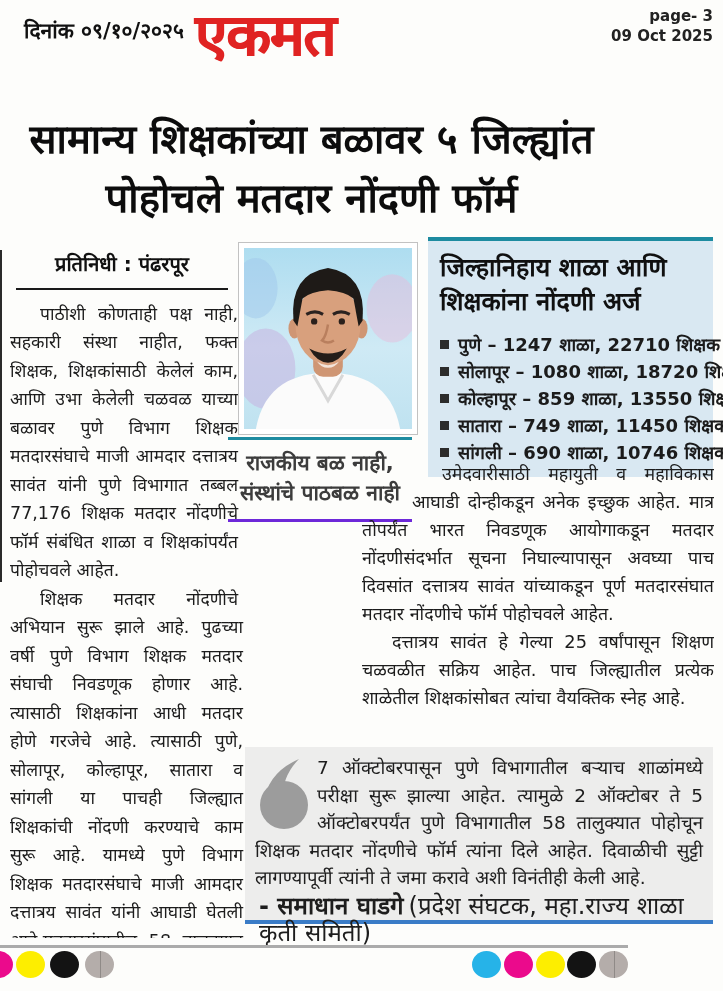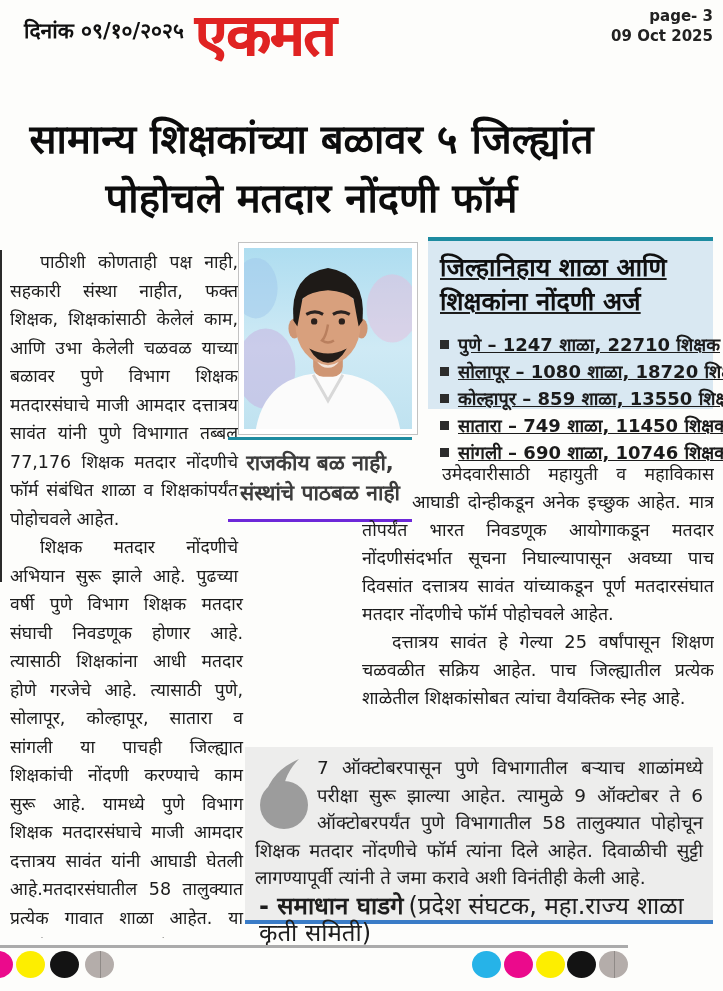--- a/index.html
+++ b/index.html
@@ -33,22 +33,22 @@
   
   .photo{position:absolute;left:238px;top:242px;width:180px;height:193px;margin:0;
          background:#fff;border:1px solid #c2c2c2;padding:5px;box-sizing:border-box;}
   .photo svg{display:block;width:100%;height:100%;}
   
   .caption{position:absolute;left:228px;top:437px;width:184px;
            border-top:3px solid #1d8ba0;border-bottom:3px solid #6d28d9;
            padding:8px 0 11px;text-align:center;
            font-size:21px;line-height:30px;font-weight:bold;color:#3c3c3c;}
   
-  .infobox{position:absolute;left:428px;top:237px;width:285px;height:172px;box-sizing:border-box;
-           background:#d9e8f2;border-top:4px solid #1d8ba0;padding:10px 12px;text-decoration:underline;}
+  .infobox{position:absolute;left:428px;top:237px;width:285px;height:240px;box-sizing:border-box;
+           background:#d9e8f2;border-top:4px solid #1d8ba0;padding:10px 12px;}
   .infobox-title{font-size:25px;line-height:34px;font-weight:bold;color:#101010;}
   .info-list{list-style:none;margin:12px 0 0;padding:0;}
   .info-item{font-size:18px;line-height:27px;font-weight:bold;color:#1b1b1b;white-space:nowrap;}
   .sq{display:inline-block;width:9px;height:9px;background:#2c2c2c;margin-right:9px;vertical-align:2px;}
   
   .right-col{position:absolute;left:362px;top:460px;width:352px;height:256px;overflow:hidden;
              font-size:17.8px;line-height:28px;text-align:justify;}
   .spacer.s3{float:left;width:50px;height:44px;}
   
   .quotebox{position:absolute;left:245px;top:747px;width:468px;height:177px;box-sizing:border-box;
@@ -77,20 +77,21 @@
     <div>09 Oct 2025</div>
   </div>
 
   <h1 class="headline">सामान्य शिक्षकांच्या बळावर ५ जिल्ह्यांत पोहोचले मतदार नोंदणी फॉर्म</h1>
 
   <div class="edge-rule"></div>
 
   <div class="left-col">
     <div class="spacer s1"></div>
     <div class="spacer s2"></div>
+    <div class="byline">प्रतिनिधी : पंढरपूर</div>
     <p class="body-p">पाठीशी कोणताही पक्ष नाही, सहकारी संस्था नाहीत, फक्त शिक्षक, शिक्षकांसाठी केलेलं काम, आणि उभा केलेली चळवळ याच्या बळावर पुणे विभाग शिक्षक मतदारसंघाचे माजी आमदार दत्तात्रय सावंत यांनी पुणे विभागात तब्बल 77,176 शिक्षक मतदार नोंदणीचे फॉर्म संबंधित शाळा व शिक्षकांपर्यंत पोहोचवले आहेत.</p>
     <p class="body-p">शिक्षक मतदार नोंदणीचे अभियान सुरू झाले आहे. पुढच्या वर्षी पुणे विभाग शिक्षक मतदार संघाची निवडणूक होणार आहे. त्यासाठी शिक्षकांना आधी मतदार होणे गरजेचे आहे. त्यासाठी पुणे, सोलापूर, कोल्हापूर, सातारा व सांगली या पाचही जिल्ह्यात शिक्षकांची नोंदणी करण्याचे काम सुरू आहे. यामध्ये पुणे विभाग शिक्षक मतदारसंघाचे माजी आमदार दत्तात्रय सावंत यांनी आघाडी घेतली आहे.मतदारसंघातील 58 तालुक्यात प्रत्येक गावात शाळा आहेत. या शाळांवर जाऊन त्यांना मतदार नोंदणीचे फॉर्म , मार्गदर्शन सावंत यांच्या सहकाऱ्यांनी केले आहे.</p>
 
   </div>
 
   <figure class="photo">
     <svg viewBox="0 0 170 180" preserveAspectRatio="none">
       <defs>
         <linearGradient id="bgg" x1="0" y1="0" x2="0" y2="1">
           <stop offset="0" stop-color="#aeddf0"></stop>
@@ -149,21 +150,21 @@
     <div class="spacer s3"></div>
     <p class="body-p">उमेदवारीसाठी महायुती व महाविकास आघाडी दोन्हीकडून अनेक इच्छुक आहेत. मात्र तोपर्यंत भारत निवडणूक आयोगाकडून मतदार नोंदणीसंदर्भात सूचना निघाल्यापासून अवघ्या पाच दिवसांत दत्तात्रय सावंत यांच्याकडून पूर्ण मतदारसंघात मतदार नोंदणीचे फॉर्म पोहोचवले आहेत.</p>
     <p class="body-p">दत्तात्रय सावंत हे गेल्या 25 वर्षांपासून शिक्षण चळवळीत सक्रिय आहेत. पाच जिल्ह्यातील प्रत्येक शाळेतील शिक्षकांसोबत त्यांचा वैयक्तिक स्नेह आहे.</p>
   </div>
 
   <div class="quotebox">
     <svg class="qmark" viewBox="0 0 54 74">
       <path d="M44 2 Q12 16 9 46 L28 52 Q24 22 44 2 Z" fill="#9c9c9c"></path>
       <circle cx="29" cy="48" r="24" fill="#9c9c9c"></circle>
     </svg>
-    <p class="qtext">7 ऑक्टोबरपासून पुणे विभागातील बऱ्याच शाळांमध्ये परीक्षा सुरू झाल्या आहेत. त्यामुळे 9 ऑक्टोबर ते 6 ऑक्टोबरपर्यंत पुणे विभागातील 58 तालुक्यात पोहोचून शिक्षक मतदार नोंदणीचे फॉर्म त्यांना दिले आहेत. दिवाळीची सुट्टी लागण्यापूर्वी त्यांनी ते जमा करावे अशी विनंतीही केली आहे.</p>
+    <p class="qtext">7 ऑक्टोबरपासून पुणे विभागातील बऱ्याच शाळांमध्ये परीक्षा सुरू झाल्या आहेत. त्यामुळे 2 ऑक्टोबर ते 5 ऑक्टोबरपर्यंत पुणे विभागातील 58 तालुक्यात पोहोचून शिक्षक मतदार नोंदणीचे फॉर्म त्यांना दिले आहेत. दिवाळीची सुट्टी लागण्यापूर्वी त्यांनी ते जमा करावे अशी विनंतीही केली आहे.</p>
     <p class="qattr"><b>- समाधान घाडगे</b><span>(प्रदेश संघटक, महा.राज्य शाळा कृती समिती)</span></p>
   </div>
 
   <div class="regline"></div>
   <div class="dot" style="left: -16px; background-color: rgb(235, 10, 140);"></div>
   <div class="dot" style="left: 16px; background-color: rgb(253, 238, 0);"></div>
   <div class="dot" style="left: 50px; background-color: rgb(19, 19, 19);"></div>
   <div class="dot gray-split" style="left: 85px; background-color: rgb(180, 173, 170);"></div>
   <div class="dot" style="left: 472px; background-color: rgb(38, 179, 232);"></div>
   <div class="dot" style="left: 504px; background-color: rgb(235, 10, 140);"></div>

